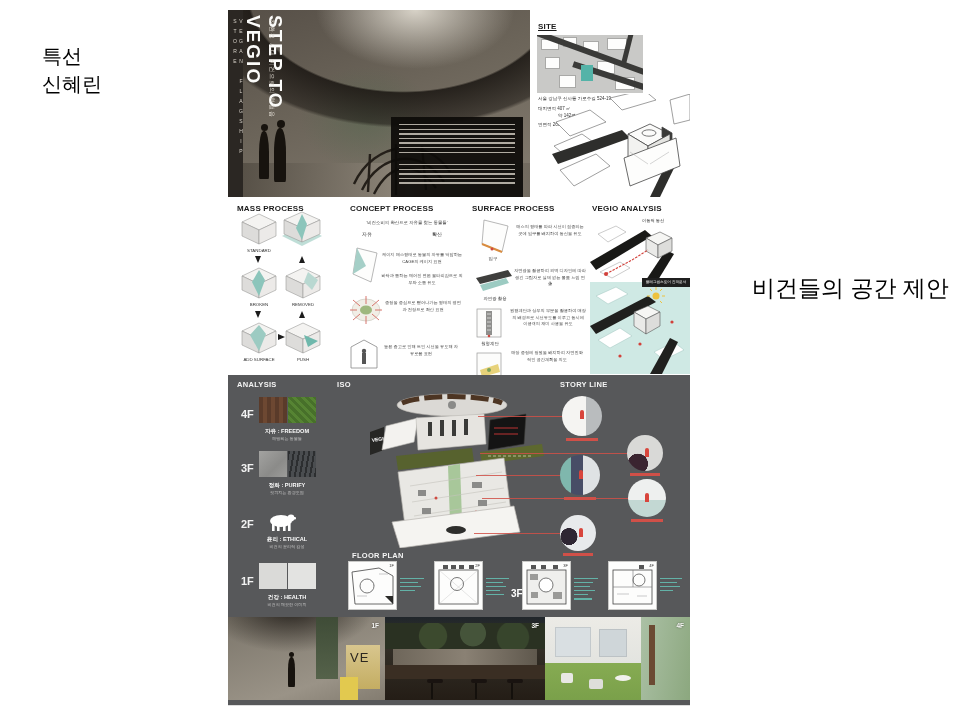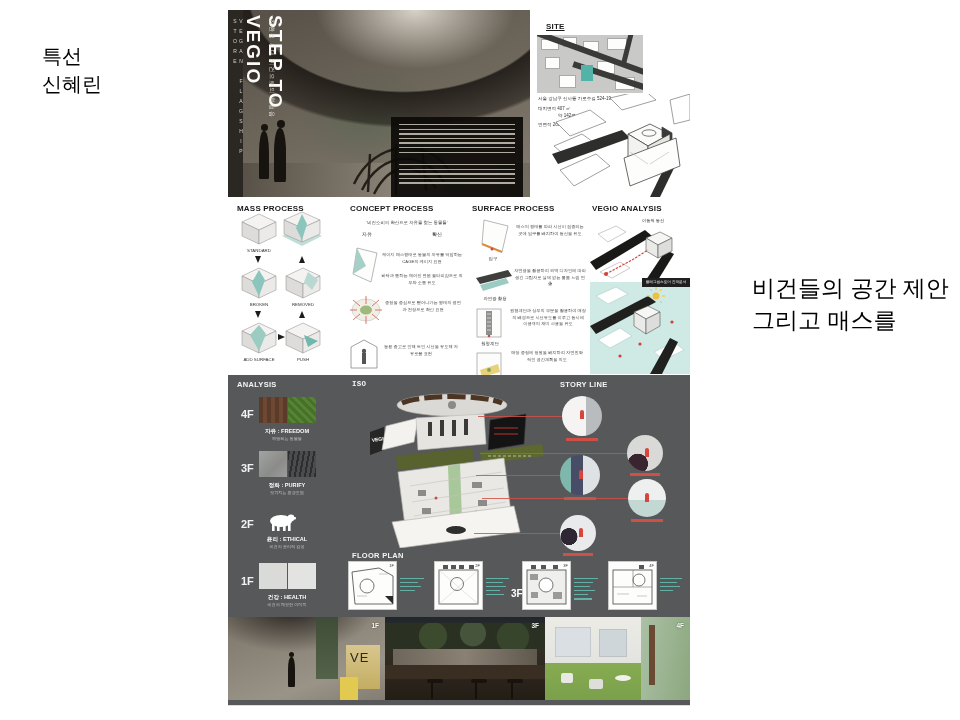--- a/index.html
+++ b/index.html
@@ -67,21 +67,20 @@
 <body>
 
 <div class="slide">
 
   <div class="abs award">
     <div>특선</div>
     <div>신혜린</div>
   </div>
   <div class="abs caption">
     <div>비건들의 공간 제안</div>
-    <div>그리고 매스를</div>
   </div>
 
   <div class="abs board">
 
     <div class="abs hero">
       <div class="abs hero-floor"></div>
 
       <div class="abs fig" style="left:31px;top:121px;width:10px;height:48px;border-radius:45% 45% 8% 8%;"></div>
       <div class="abs fig-head" style="left:33px;top:114px;width:7px;height:7px;"></div>
       <div class="abs fig" style="left:46px;top:118px;width:12px;height:54px;border-radius:45% 45% 8% 8%;"></div>
@@ -102,21 +101,21 @@
         <div class="faux-par" style="height:30px;"></div>
         <div class="faux-par" style="height:20px;margin-top:10px;"></div>
       </div>
 
       <div class="abs hero-strip"></div>
       <div class="abs vtxt side-label">VEGAN FLAGSHIP STORE</div>
       <div class="abs vtxt hero-title">STEP TO VEGIO</div>
       <div class="abs vtxt hero-sub">친환경 시대 비건으로의 한걸음</div>
     </div>
 
-    <div class="abs hdr" style="left:318px;top:12px;text-decoration:underline;">SITE</div>
+    <div class="abs hdr" style="left:310px;top:12px;text-decoration:underline;">SITE</div>
     <div class="abs site-map">
       <div class="blk" style="left:4px;top:4px;width:16px;height:9px;"></div>
       <div class="blk" style="left:26px;top:2px;width:12px;height:8px;"></div>
       <div class="blk" style="left:46px;top:6px;width:14px;height:9px;"></div>
       <div class="blk" style="left:70px;top:3px;width:18px;height:10px;"></div>
       <div class="blk" style="left:8px;top:22px;width:13px;height:10px;"></div>
       <div class="blk" style="left:60px;top:26px;width:16px;height:11px;"></div>
       <div class="blk" style="left:22px;top:40px;width:15px;height:11px;"></div>
       <div class="blk" style="left:78px;top:42px;width:18px;height:11px;"></div>
       <div class="road" style="left:-10px;top:16px;width:135px;height:6px;transform:rotate(20deg);"></div>
@@ -324,21 +323,21 @@
         <rect x="22" y="14" width="2.6" height="7" fill="#fff"></rect>
     </svg>
     <div class="abs mat-label" style="left:26px;top:526px;width:66px;">윤리 : ETHICAL</div>
     <div class="abs mat-sub" style="left:26px;top:534px;width:66px;">비건의 윤리적 감성</div>
     <div class="abs floor-big" style="left:13px;top:565px;">1F</div>
     <div class="abs sw" style="left:31px;top:553px;background:#dadad8;"></div>
     <div class="abs sw" style="left:60px;top:553px;background:#e3e3e1;"></div>
     <div class="abs mat-label" style="left:26px;top:584px;width:66px;">건강 : HEALTH</div>
     <div class="abs mat-sub" style="left:26px;top:592px;width:66px;">비건의 깨끗한 이미지</div>
 
-    <div class="abs whdr" style="left:124px;top:370px;font-family:Liberation Mono, monospace;">ISO</div>
+    <div class="abs whdr" style="left:109px;top:370px;">ISO</div>
     <svg class="abs" style="left:124px;top:380px;" width="210" height="158" viewBox="0 0 210 158">
       <ellipse cx="100" cy="15" rx="55" ry="11" fill="#dbd9d5" stroke="#b3b0ab" stroke-width="0.6"></ellipse>
       <path d="M50 13 A 55 11 0 0 1 150 13" fill="none" stroke="#4d3523" stroke-width="5" stroke-dasharray="18 5"></path>
       <circle cx="100" cy="15" r="4" fill="#8a8a88"></circle>
       <polygon points="18,42 32,37 32,60 18,65" fill="#262624"></polygon>
       <text x="20" y="52" font-size="5" fill="#fff" transform="rotate(-8 20 52)" font-weight="bold" font-family="Liberation Sans,sans-serif">VEGIO</text>
       <polygon points="34,36 66,28 62,52 30,60" fill="#f3f2ef" stroke="#c0beb9" stroke-width="0.6"></polygon>
       <polygon points="64,28 132,24 134,54 66,60" fill="#e6e4e0" stroke="#c0beb9" stroke-width="0.6"></polygon>
       <g fill="#3a3a38">
           <rect x="76" y="32" width="4" height="14"></rect>

